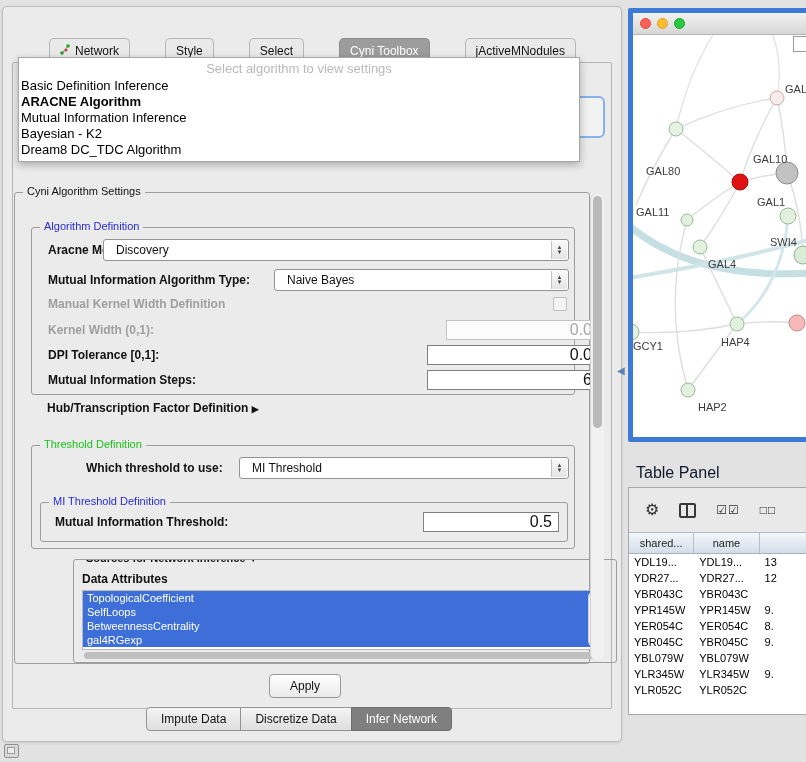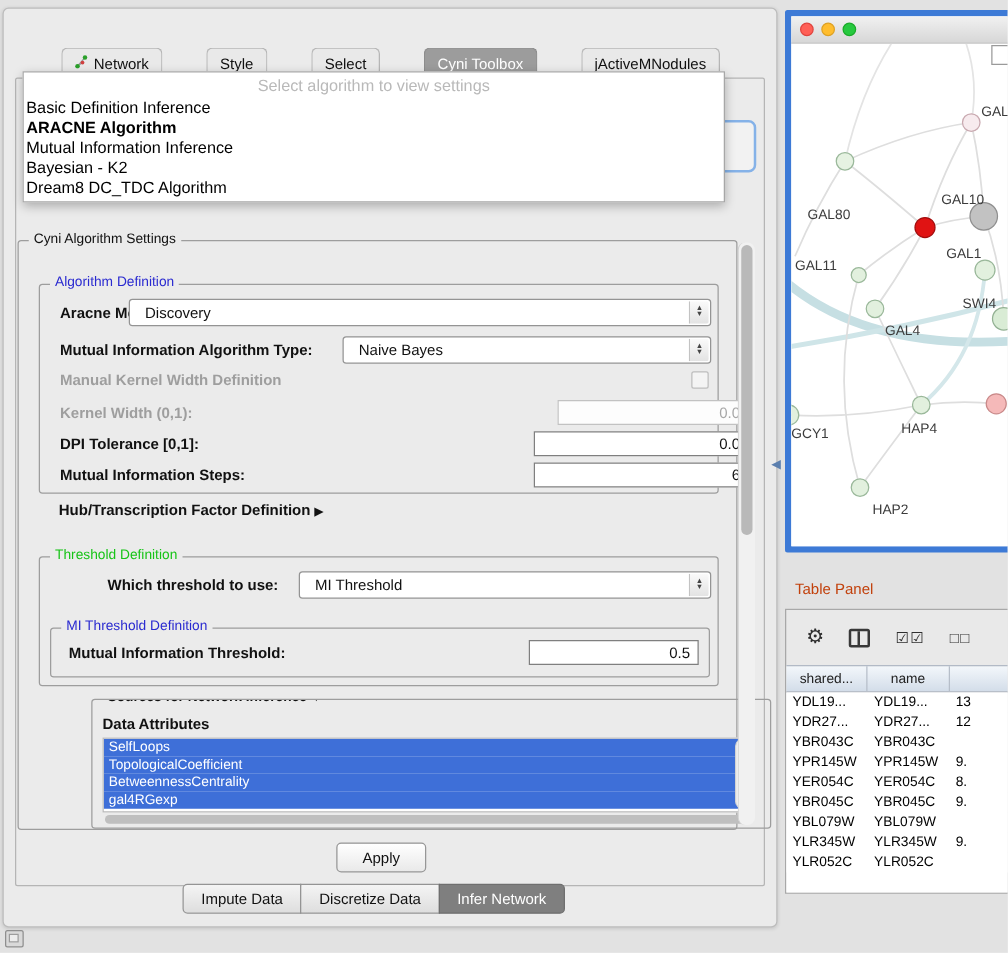--- a/index.html
+++ b/index.html
@@ -25,21 +25,21 @@
   .legend.blue{color:#2a2ad0;}
   .legend.green{color:#17c417;}
 
   .flabel{position:absolute;font-size:12px;color:#111;font-weight:bold;white-space:nowrap;}
   .flabel.disabled{color:#9e9e9e;}
 
   .combo{position:absolute;background:#fff;border:1px solid #949494;border-radius:3px;font-size:12px;line-height:20px;height:22px;box-sizing:border-box;padding-left:12px;color:#111;}
   .combo .arrows{position:absolute;right:1px;top:1px;bottom:1px;width:15px;background:linear-gradient(#fafafa,#e3e3e3);border-left:1px solid #c3c3c3;display:flex;flex-direction:column;align-items:center;justify-content:center;border-radius:0 2px 2px 0;color:#444;}
   .combo .arrows span{font-size:6px;line-height:5px;}
 
-  .tfield{position:absolute;height:20px;box-sizing:border-box;border:1px solid #7f7f7f;background:#fff;font-family:"Liberation Sans",sans-serif;font-size:12px;text-align:right;padding:0 6px;color:#111;}
+  .tfield{position:absolute;height:20px;box-sizing:border-box;border:1px solid #7f7f7f;background:#fff;font-family:"Liberation Sans",sans-serif;font-size:16px;text-align:right;padding:0 6px;color:#111;}
   .tfield.disabled{border-color:#c2c2c2;color:#a7a7a7;background:#fdfdfd;}
 
   .checkbox{position:absolute;width:12px;height:12px;border:1px solid #bdbdbd;background:#f4f4f4;border-radius:2px;}
 
   .tri{font-size:9px;color:#111;}
 
   
   .dd-popup{position:absolute;left:15px;top:50px;width:560px;background:#fff;border:1px solid #a7a7a7;box-shadow:0 3px 8px rgba(0,0,0,.28);z-index:60;padding:2px 0 3px;}
   .dd-placeholder{color:#b9b9b9;text-align:center;font-size:13px;line-height:18px;}
   .dd-item{font-size:13px;line-height:16px;padding-left:2px;color:#000;}
@@ -71,21 +71,21 @@
   .t-red{background:#ff5f56;border:1px solid #e0443e;}
   .t-yellow{background:#ffbd2e;border:1px solid #dea123;}
   .t-green{background:#27c93f;border:1px solid #1aab29;}
   .net-canvas{position:relative;width:174px;height:403px;background:#fff;}
   .corner-box{position:absolute;left:160px;top:1px;width:18px;height:14px;background:#fff;border:1px solid #9a9a9a;}
 
   
   .splitter-arrow{position:absolute;left:617px;top:365px;font-size:10px;color:#5b7fae;}
 
   
-  .table-panel-label{position:absolute;left:636px;top:464px;font-size:12px;color:#c2410c;}
+  .table-panel-label{position:absolute;left:636px;top:464px;font-size:16px;color:#0f172a;}
   .table-panel{position:absolute;left:628px;top:487px;width:184px;height:228px;background:#e9e9e9;border:1px solid #a8a8a8;overflow:hidden;box-sizing:border-box;}
   .tp-toolbar{height:44px;display:flex;align-items:center;padding-left:16px;gap:20px;}
   .gear-ico{font-size:16px;color:#2e2e2e;line-height:16px;}
   .cols-ico{width:13px;height:11px;border:2px solid #383838;border-radius:2px;position:relative;}
   .cols-ico:after{content:'';position:absolute;left:5px;top:0;bottom:0;width:2px;background:#383838;}
   .checks-ico,.boxes-ico{font-size:12px;color:#2e2e2e;letter-spacing:1px;}
   .tp-header{display:flex;height:20px;background:linear-gradient(#f3f7fb,#d3dde9);border-top:1px solid #b2bac6;border-bottom:1px solid #aab2be;font-size:11px;color:#222;}
   .tp-hcell{box-sizing:border-box;border-right:1px solid #b6bec9;display:flex;align-items:center;justify-content:center;white-space:nowrap;overflow:hidden;}
   .tp-rows{background:#fff;height:162px;overflow:hidden;}
   .tp-row{display:flex;height:16px;line-height:16px;font-size:11px;color:#000;background:#fff;}
@@ -202,22 +202,22 @@
         </div>
       </div>
 
       <div class="group" style="left:28px;top:366px;width:542px;height:102px;overflow:hidden;margin-left:30px;">
         <span class="legend" style="font-weight:bold;">
           <span>Sources for Network Inference</span>
           <span class="tri"> ▼</span>
         </span>
         <span class="flabel" style="left:8px;top:12px;">Data Attributes</span>
         <div class="attr-list" style="left:8px;top:30px;width:517px;height:58px;" id="attr-list">
+            <div class="attr-item">TopologicalCoefficient</div>
             <div class="attr-item">SelfLoops</div>
-            <div class="attr-item">TopologicalCoefficient</div>
             <div class="attr-item">BetweennessCentrality</div>
             <div class="attr-item">gal4RGexp</div>
           </div>
         <div class="vscroll" style="left:514px;top:31px;width:11px;height:56px;">
           <div class="vthumb" style="top:2px;height:18px;"></div>
         </div>
         <div class="hthumb" style="left:10px;top:92px;width:512px;height:7px;"></div>
       </div>
     </div>
 

